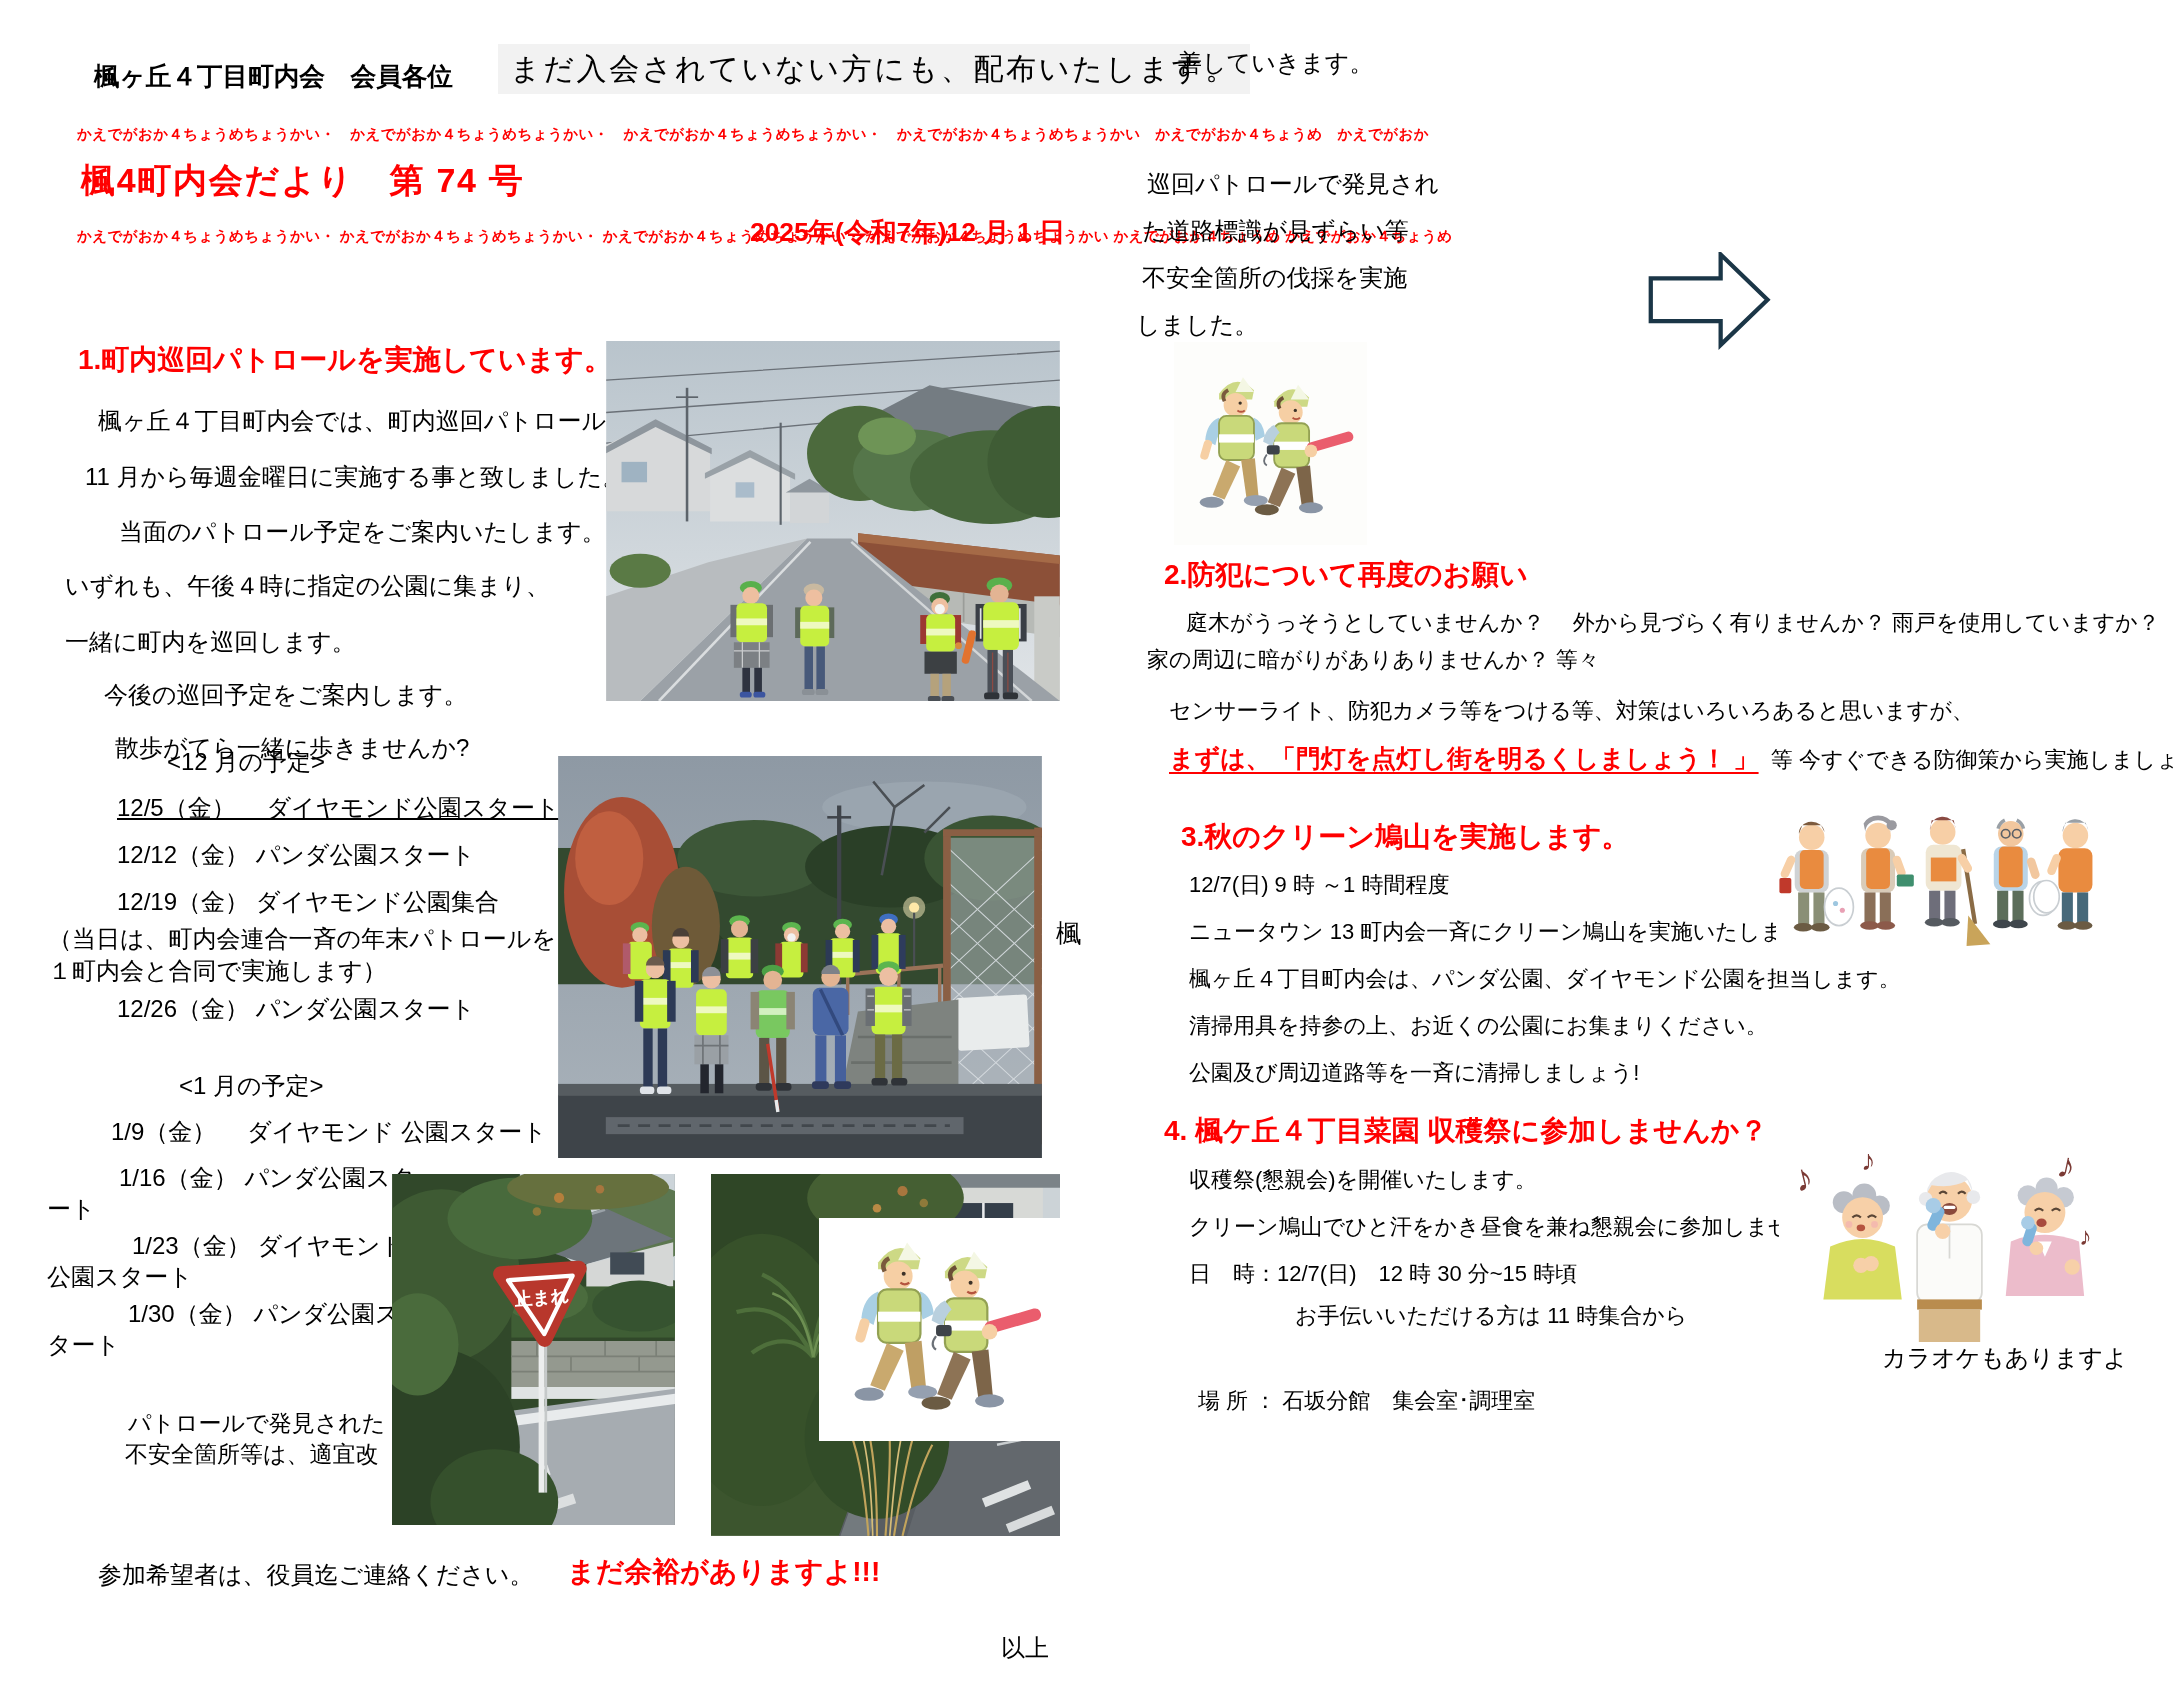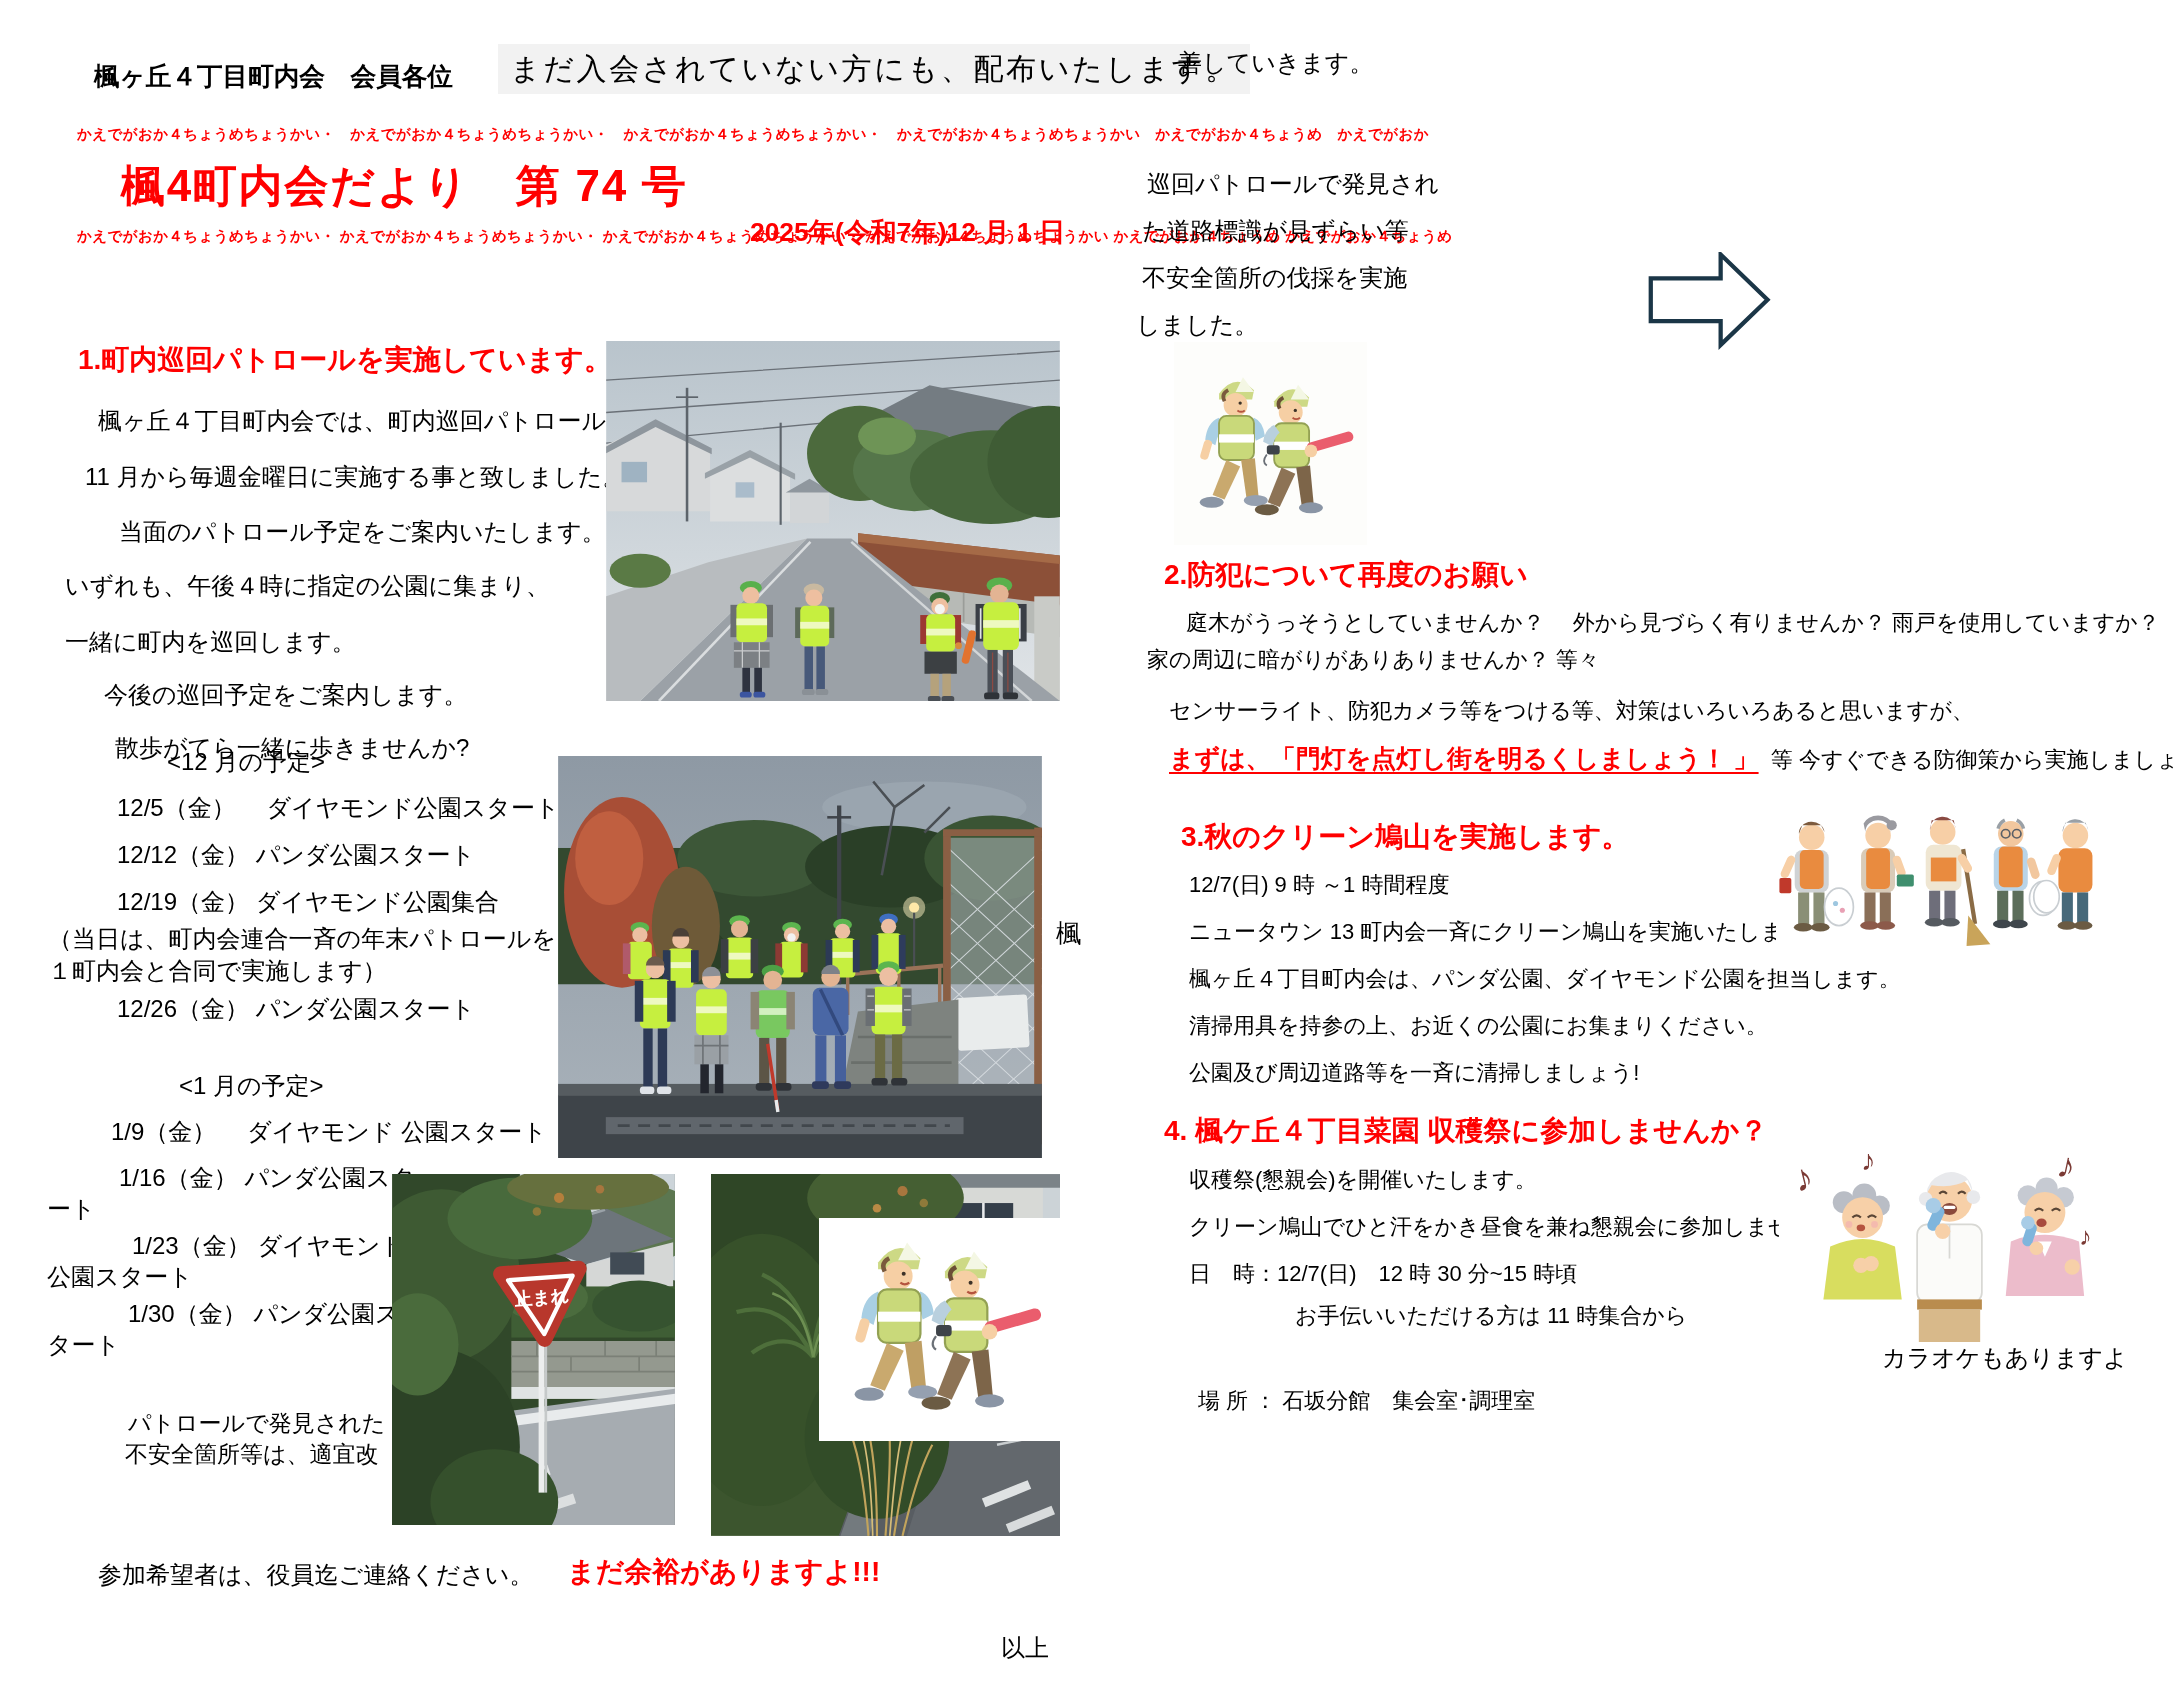--- a/index.html
+++ b/index.html
@@ -8,21 +8,21 @@
   .t{position:absolute;white-space:nowrap;line-height:1.2;}
   .red{color:#ff0000;}
   .b{font-weight:bold;}
   .serif{font-family:"Liberation Serif","DejaVu Serif",serif;}
   .f17{font-size:14.5px;font-weight:bold;letter-spacing:0.4px;}
   .f26{font-size:22px;}
   .f27{font-size:23px;}
   .f28{font-size:24px;}
   .f30{font-size:25.6px;}
   .h-red{font-size:28px;font-weight:bold;color:#ff0000;}
-  .title{font-size:44px;font-weight:bold;color:#ff0000;letter-spacing:1.7px;margin-left:40px;}
+  .title{font-size:34px;font-weight:bold;color:#ff0000;letter-spacing:1.7px;}
   .date{font-size:26.4px;font-weight:bold;color:#ff0000;}
   .note-hl{background:#f2f2f2;padding:6.8px 12px;font-size:30px;letter-spacing:2.6px;}
   .underline-red{text-decoration:underline;text-decoration-color:#ff0000;text-underline-offset:5.1px;}
   .img{position:absolute;}
   svg{display:block;}
 </style>
 </head>
 <body>
 
 <div class="page">
@@ -78,21 +78,21 @@
   <div class="t h-red" style="left:78px;top:343px;">1.町内巡回パトロールを実施しています。</div>
   <div class="t f28" style="left:98px;top:407px;">楓ヶ丘４丁目町内会では、町内巡回パトロールを</div>
   <div class="t f28" style="left:85px;top:463px;">11 月から毎週金曜日に実施する事と致しました。</div>
   <div class="t f28" style="left:119px;top:518px;">当面のパトロール予定をご案内いたします。</div>
   <div class="t f28" style="left:65px;top:572px;">いずれも、午後４時に指定の公園に集まり、</div>
   <div class="t f28" style="left:65px;top:628px;">一緒に町内を巡回します。</div>
   <div class="t f28" style="left:104px;top:681px;">今後の巡回予定をご案内します。</div>
   <div class="t f28" style="left:115px;top:734px;">散歩がてら一緒に歩きませんか?</div>
 
   <div class="t f28" style="left:167px;top:748px;">&lt;12 月の予定&gt;</div>
-  <div class="t f28" style="left:117px;top:794px;">12/5（金）　 ダイヤモンド公園スタート</div>
+  <div class="t f28" style="left:117px;top:794px;text-decoration:underline;">12/5（金）　 ダイヤモンド公園スタート</div>
   <div class="t f28" style="left:117px;top:841px;">12/12（金）  パンダ公園スタート</div>
   <div class="t f28" style="left:117px;top:888px;">12/19（金）  ダイヤモンド公園集合</div>
   <div class="t f28" style="left:48px;top:925px;">（当日は、町内会連合一斉の年末パトロールを</div>
   <div class="t f28" style="left:48px;top:957px;">１町内会と合同で実施します）</div>
   <div class="t f28" style="left:117px;top:995px;">12/26（金）  パンダ公園スタート</div>
 
   <div class="t f28" style="left:167px;top:1072px;margin-left:12px;">&lt;1 月の予定&gt;</div>
   <div class="t f28" style="left:111px;top:1118px;">1/9（金）　 ダイヤモンド 公園スタート</div>
   <div class="t f28" style="left:119px;top:1164px;">1/16（金） パンダ公園スタ</div>
   <div class="t f28" style="left:47px;top:1195px;">ート</div>

